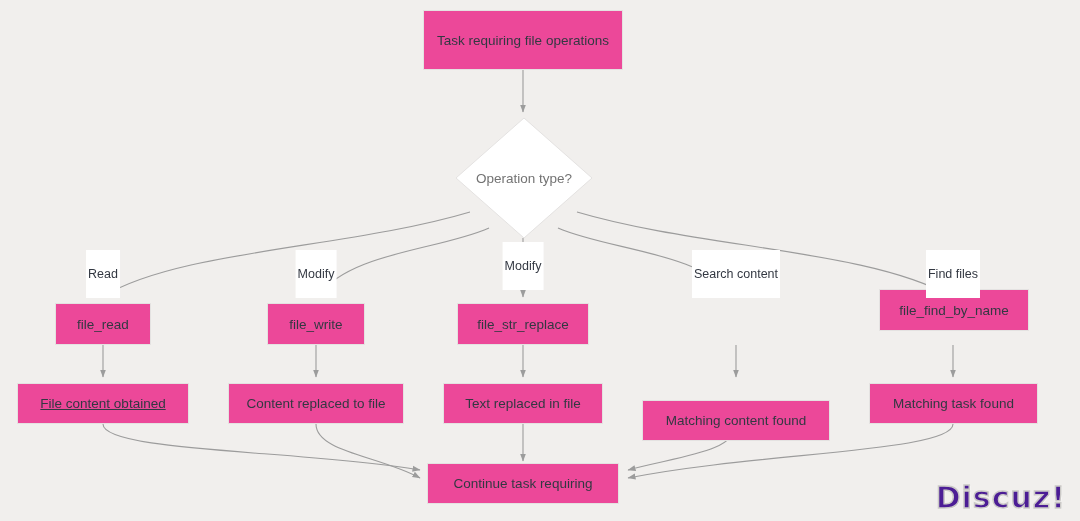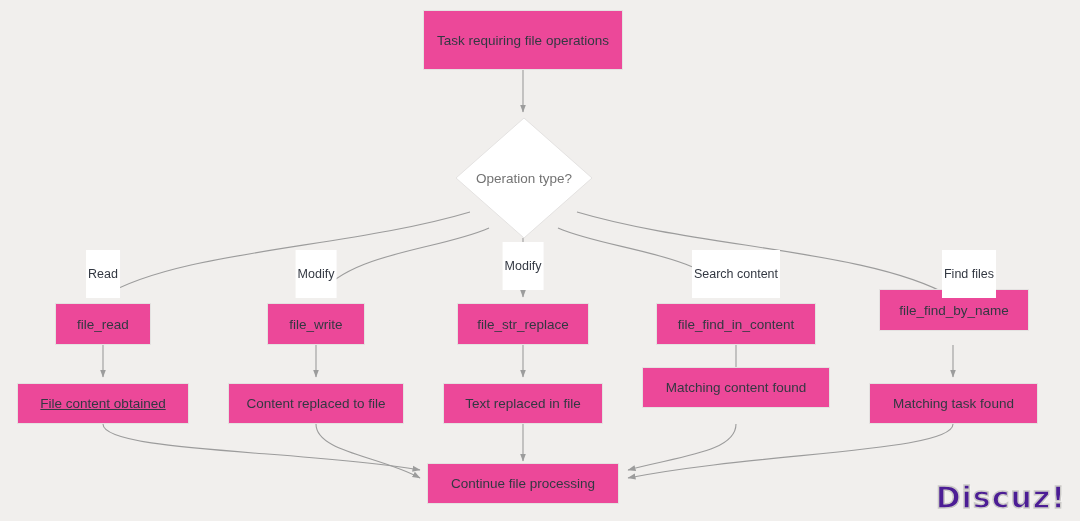--- a/index.html
+++ b/index.html
@@ -135,53 +135,50 @@
     <svg class="diamond-shape" viewBox="0 0 138 122" xmlns="http://www.w3.org/2000/svg">
       <polygon points="69,1 137,61 69,121 1,61" fill="#ffffff" stroke="#e4e2e1" stroke-width="1"></polygon>
     </svg>
     <div class="diamond-label">Operation type?</div>
   </div>
 
   <div class="edge-label" style="left:103px; top:274px;">Read</div>
   <div class="edge-label" style="left:316px; top:274px;">Modify</div>
   <div class="edge-label" style="left:523px; top:266px;">Modify</div>
   <div class="edge-label" style="left:736px; top:274px;">Search content</div>
-  <div class="edge-label" style="left:953px; top:274px;margin-left:16px;">Find files</div>
+  <div class="edge-label" style="left:953px; top:274px;">Find files</div>
 
   <div class="node" style="left:55px; top:303px; width:96px; height:42px;">
     <span>file_read</span>
   </div>
   <div class="node" style="left:267px; top:303px; width:98px; height:42px;">
     <span>file_write</span>
   </div>
   <div class="node" style="left:457px; top:303px; width:132px; height:42px;">
     <span>file_str_replace</span>
-  </div>
-  <div class="node" style="left:656px; top:303px; width:160px; height:42px;">
-    <span>file_find_in_content</span>
   </div>
   <div class="node" style="left:879px; top:289px; width:150px; height:42px;text-align:center;">
     <span>file_find_by_name</span>
   </div>
 
   <div class="node" style="left:17px; top:383px; width:172px; height:41px;text-decoration:underline;">
     <span>File content obtained</span>
   </div>
   <div class="node" style="left:228px; top:383px; width:176px; height:41px;">
     <span>Content replaced to file</span>
   </div>
   <div class="node" style="left:443px; top:383px; width:160px; height:41px;">
     <span>Text replaced in file</span>
   </div>
-  <div class="node" style="left:642px; top:367px; width:188px; height:41px;">
+  <div class="node" style="left:642px; top:400px; width:188px; height:41px;">
     <span>Matching content found</span>
   </div>
   <div class="node" style="left:869px; top:383px; width:169px; height:41px;">
     <span>Matching task found</span>
   </div>
 
   <div class="node" style="left:427px; top:463px; width:192px; height:41px;">
-    <span>Continue file processing</span>
+    <span>Continue task requiring</span>
   </div>
 
   <div class="watermark">Discuz!</div>
 
 </div>
 
 </body></html>

